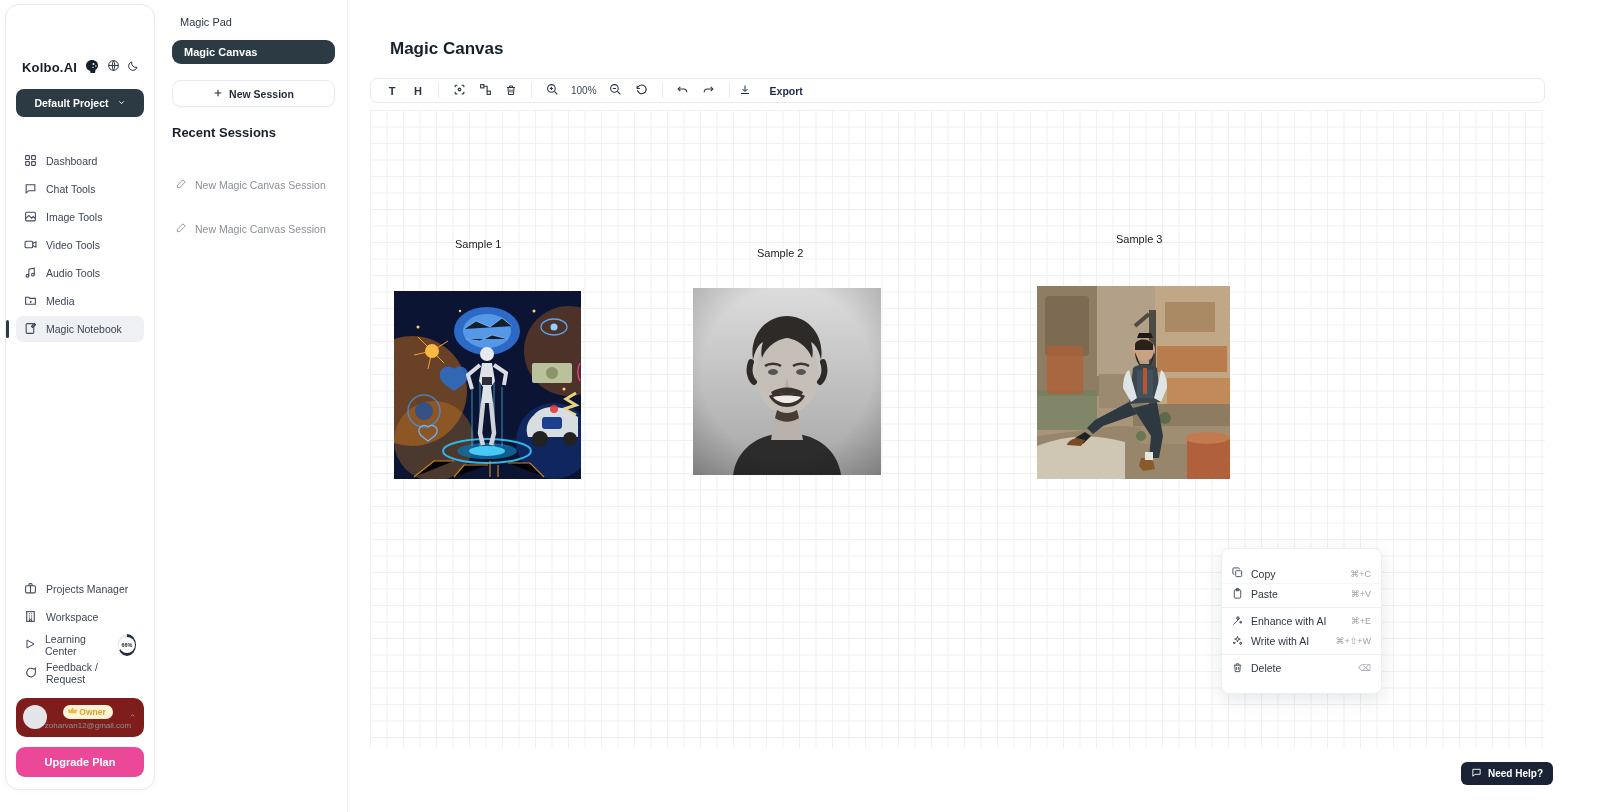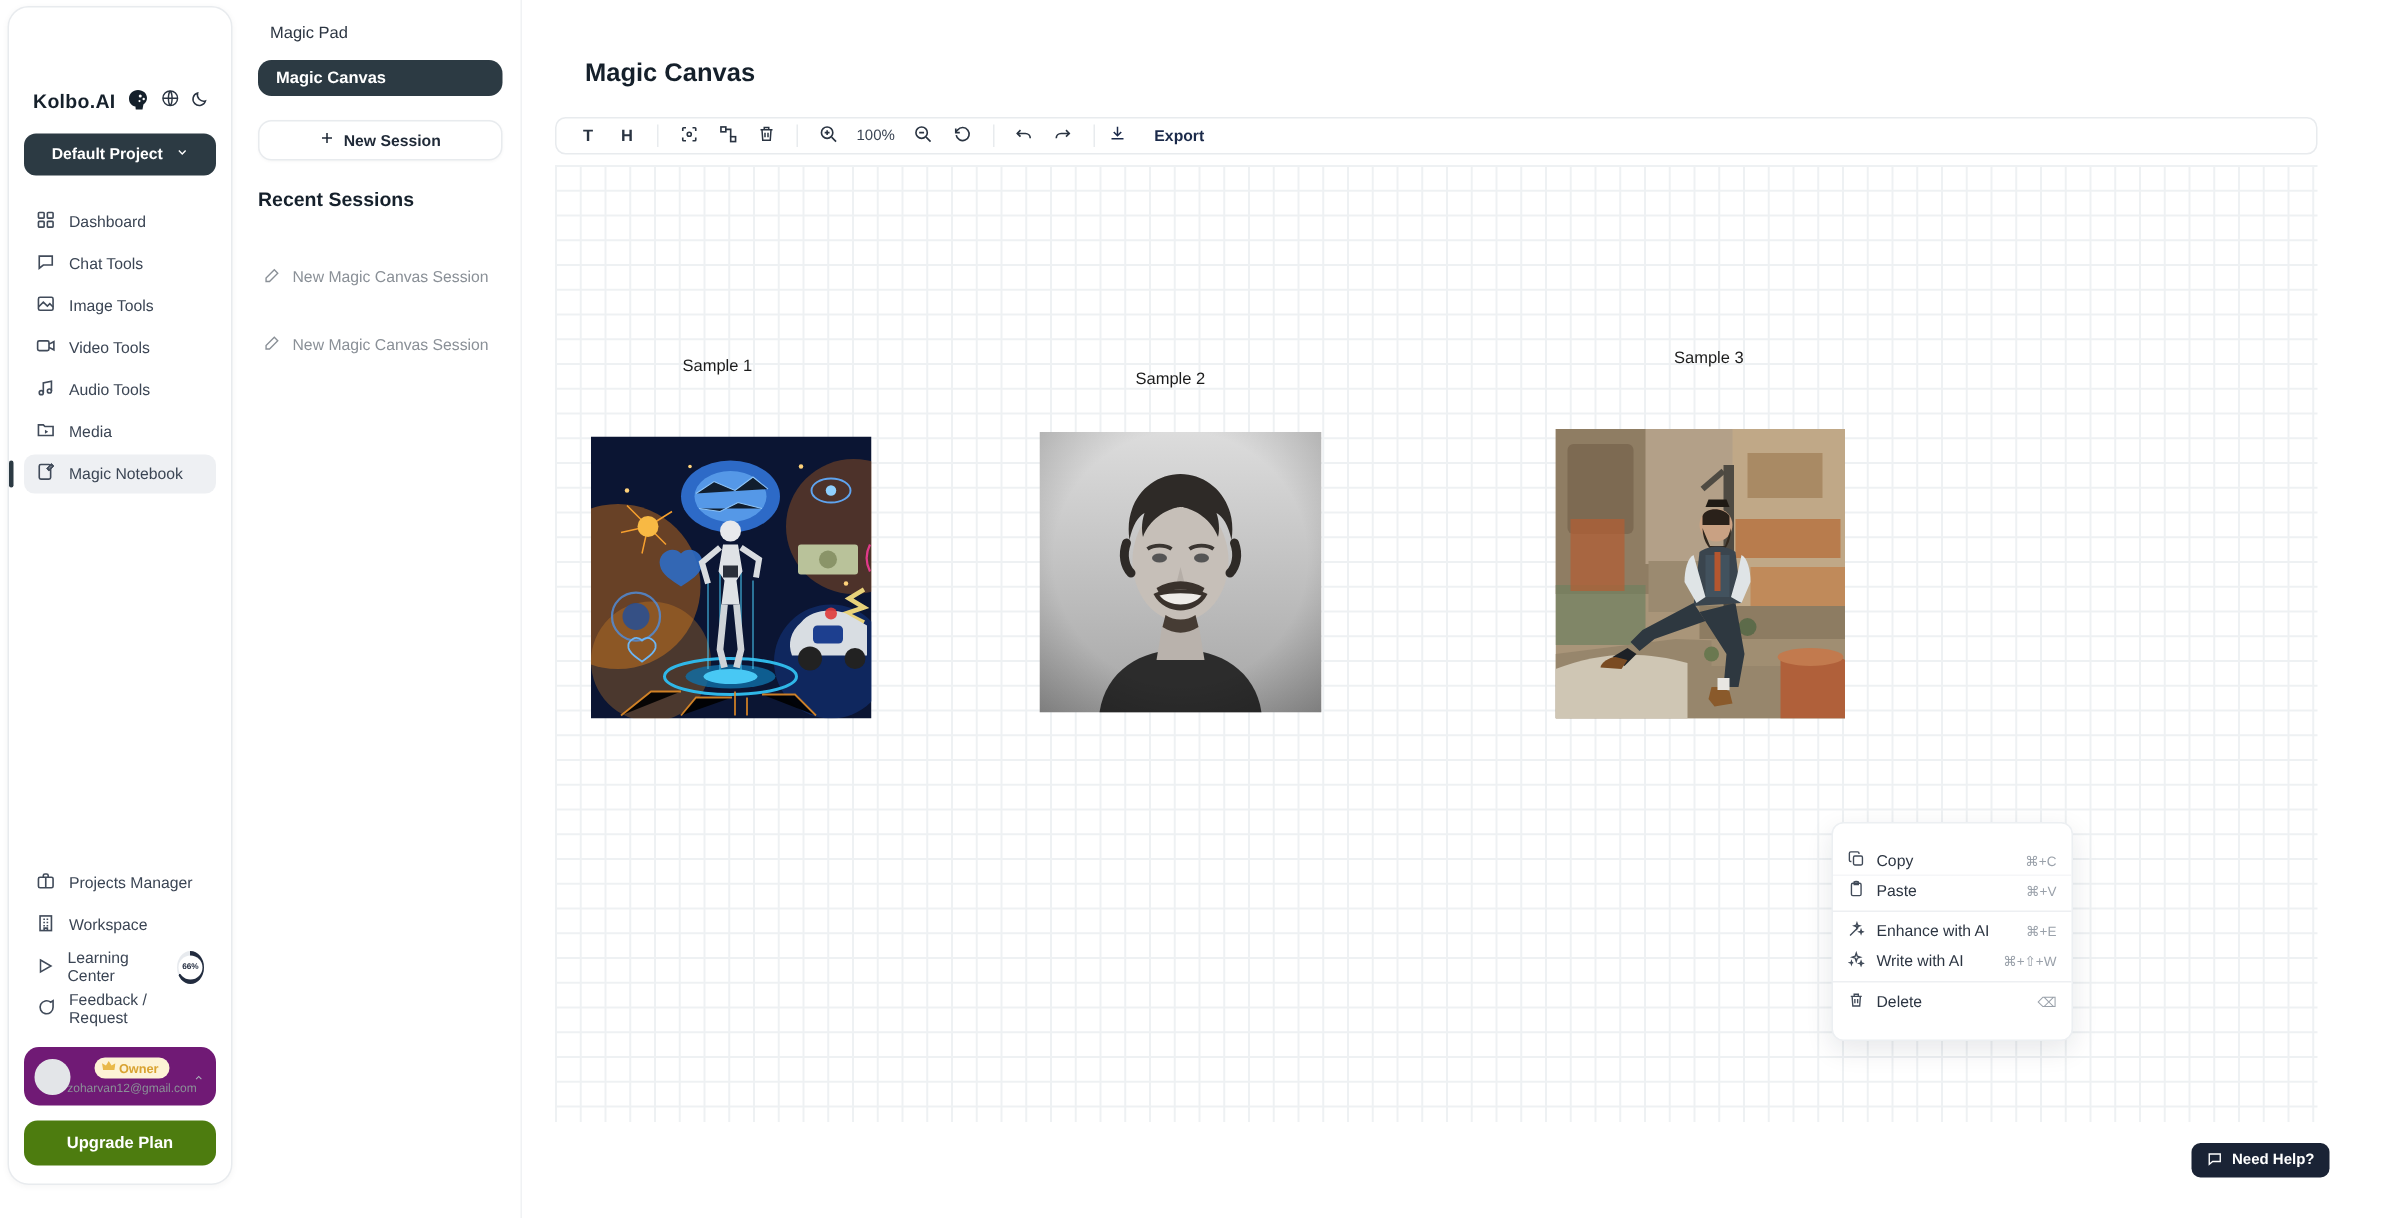--- a/index.html
+++ b/index.html
@@ -9,40 +9,40 @@
   
   .sidebar { position:absolute; left:5px; top:4px; width:150px; height:786px;
     background:#fff; border:1px solid #e8ebee; border-radius:14px; box-shadow:0 1px 4px rgba(0,0,0,.04);
     padding:14px 10px 12px 10px; display:flex; flex-direction:column; }
   .logo-row { display:flex; align-items:center; gap:7px; padding:6px 4px 14px 6px;margin-top:34px; }
   .logo-text { font-weight:bold; font-size:13px; letter-spacing:.2px; color:#15202b; }
   .logo-mark { width:16px; height:16px; }
   .icon-btn { background:none; border:none; cursor:pointer; color:#2a3442; display:flex; align-items:center; padding:0; }
   .project-btn { width:100%; background:#2c3a43; color:#fff; border:none; border-radius:8px;
     height:28px; font-size:10.5px; font-weight:bold; display:flex; align-items:center; justify-content:center; gap:8px;
-    cursor:pointer; margin-bottom:18px; font-family:inherit; }
+    cursor:pointer; margin-bottom:31px; font-family:inherit; }
   .nav { display:flex; flex-direction:column; gap:2px; }
   .nav-item { position:relative; display:flex; align-items:center; gap:9px; height:26px; padding:0 8px;
     border-radius:7px; font-size:10.5px; color:#3b4554; cursor:pointer; background:transparent; border:none; font-family:inherit; text-align:left; }
   .nav-item svg { flex:0 0 auto; color:#414b5a; }
   .nav-item.active { background:#eef0f3; }
   .nav-item.active::before { content:""; position:absolute; left:-10px; top:4px; width:3px; height:18px; background:#2c3a43; border-radius:2px; }
   .sidebar-spacer { flex:1; }
   .ring-badge { margin-left:2px; width:22px; height:22px; border-radius:50%;
     background:conic-gradient(#222c3f 0 66%, #e7eaee 66% 100%); display:flex; align-items:center; justify-content:center; }
   .ring-badge .ring-inner { width:16px; height:16px; border-radius:50%; background:#fff; display:flex; align-items:center; justify-content:center;
     font-size:5.5px; color:#222c3f; font-weight:bold; }
-  .user-card { margin-top:12px; background:#701a75; border-radius:10px; padding:7px 8px 7px 7px; display:flex; align-items:center; gap:7px; cursor:pointer; }
+  .user-card { margin-top:12px; background:#7f1d1d; border-radius:10px; padding:7px 8px 7px 7px; display:flex; gap:7px; cursor:pointer; }
   .avatar { width:24px; height:24px; border-radius:50%; background:#e3e5e8; flex:0 0 auto; }
   .user-meta { display:flex; flex-direction:column; align-items:center; gap:2px; min-width:0; flex:1; }
   .owner-badge { background:#fdf3d5; color:#d9a332; border-radius:8px; font-size:8.5px; font-weight:bold;
     padding:2px 7px 2px 5px; display:flex; align-items:center; gap:2px; }
   .user-email { font-size:8px; color:#8a9097; white-space:nowrap; }
   .user-caret { color:#aab1b9; margin-left:auto; }
-  .upgrade-btn { margin-top:10px; width:100%; height:30px; background:#4d7c0f; color:#fff; border:none; border-radius:9px;
+  .upgrade-btn { margin-top:10px; width:100%; height:30px; background:#ec4899; color:#fff; border:none; border-radius:9px;
     font-size:11px; font-weight:bold; cursor:pointer; font-family:inherit; }
 
   
   .session-panel { position:absolute; left:160px; top:0; width:188px; height:812px; background:#fff; border-right:1px solid #f0f2f4; padding:14px 12px; }
   .panel-plain { font-size:11px; color:#2c3542; padding:2px 8px 12px 8px; cursor:pointer; background:none; border:none; font-family:inherit; display:block; }
   .panel-active { width:100%; background:#2c3a43; color:#fff; border:none; border-radius:9px; height:24px;
     font-size:11px; font-weight:bold; text-align:left; padding:0 12px; cursor:pointer; font-family:inherit; margin-bottom:16px; }
   .new-session-btn { width:100%; height:27px; background:#fff; border:1px solid #e8ebee; border-radius:9px;
     font-size:10.5px; font-weight:bold; color:#1f2937; cursor:pointer; font-family:inherit; display:flex; align-items:center; justify-content:center; gap:6px;
     box-shadow:0 1px 2px rgba(0,0,0,.03); margin-bottom:18px; }

